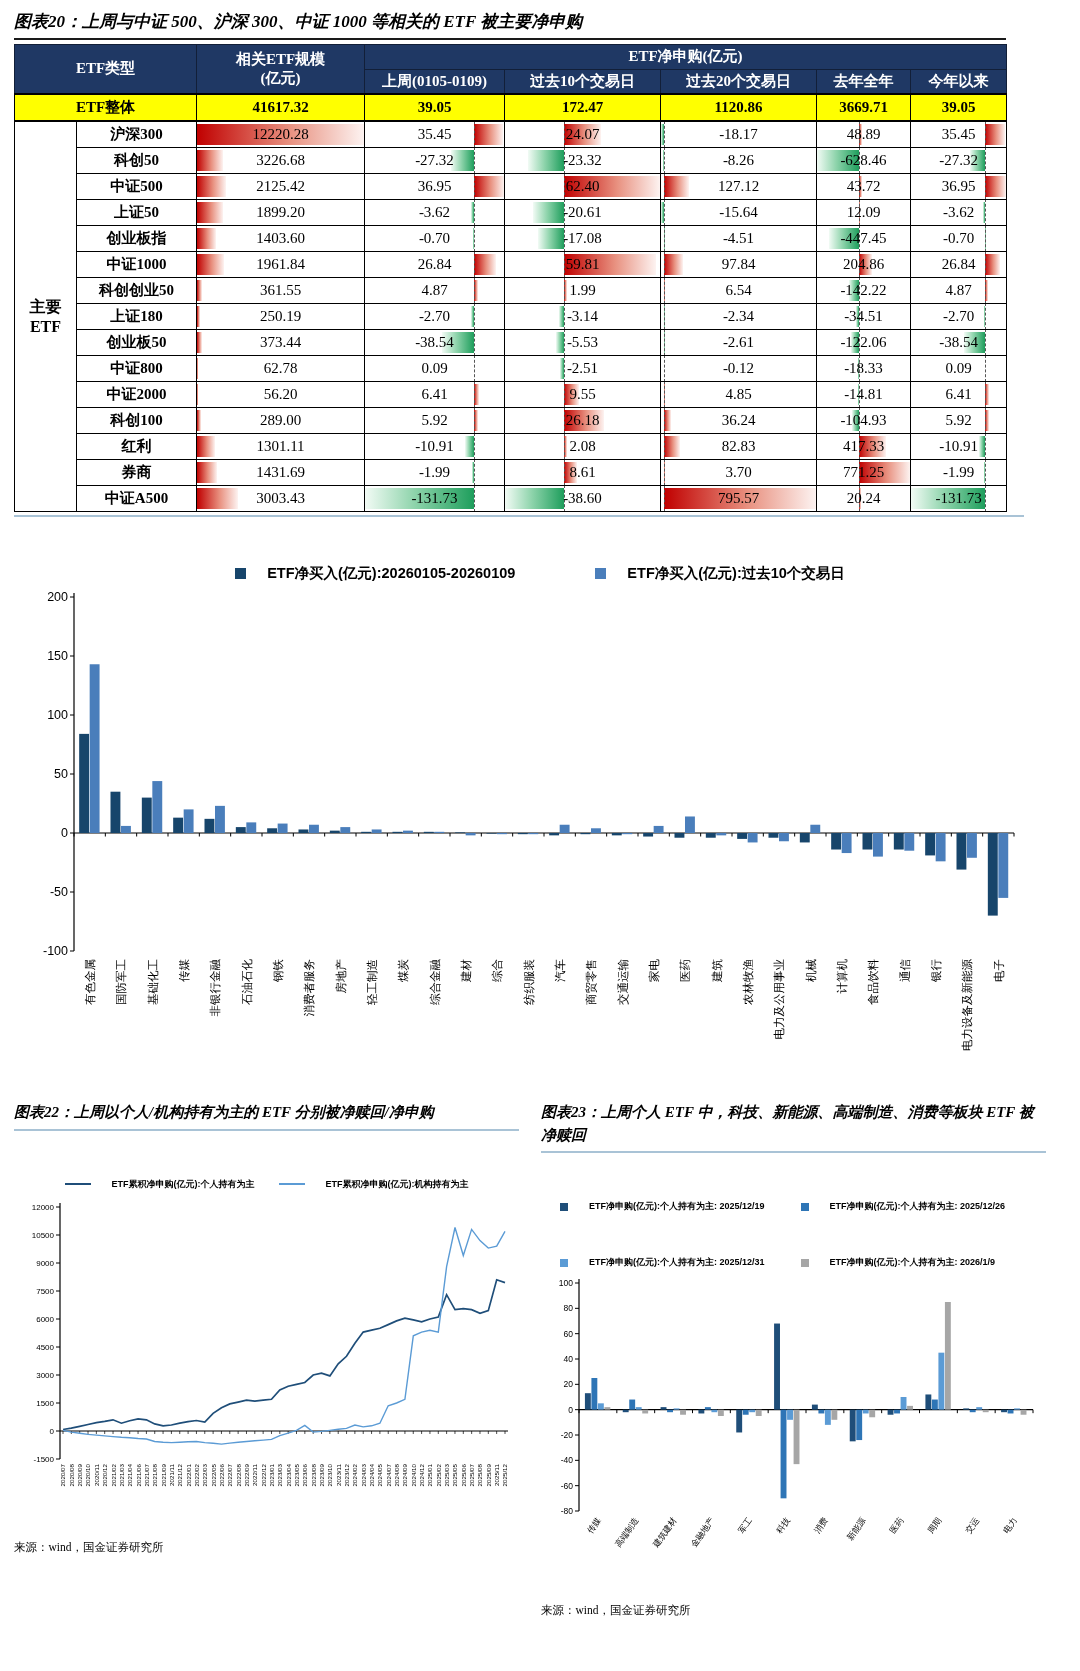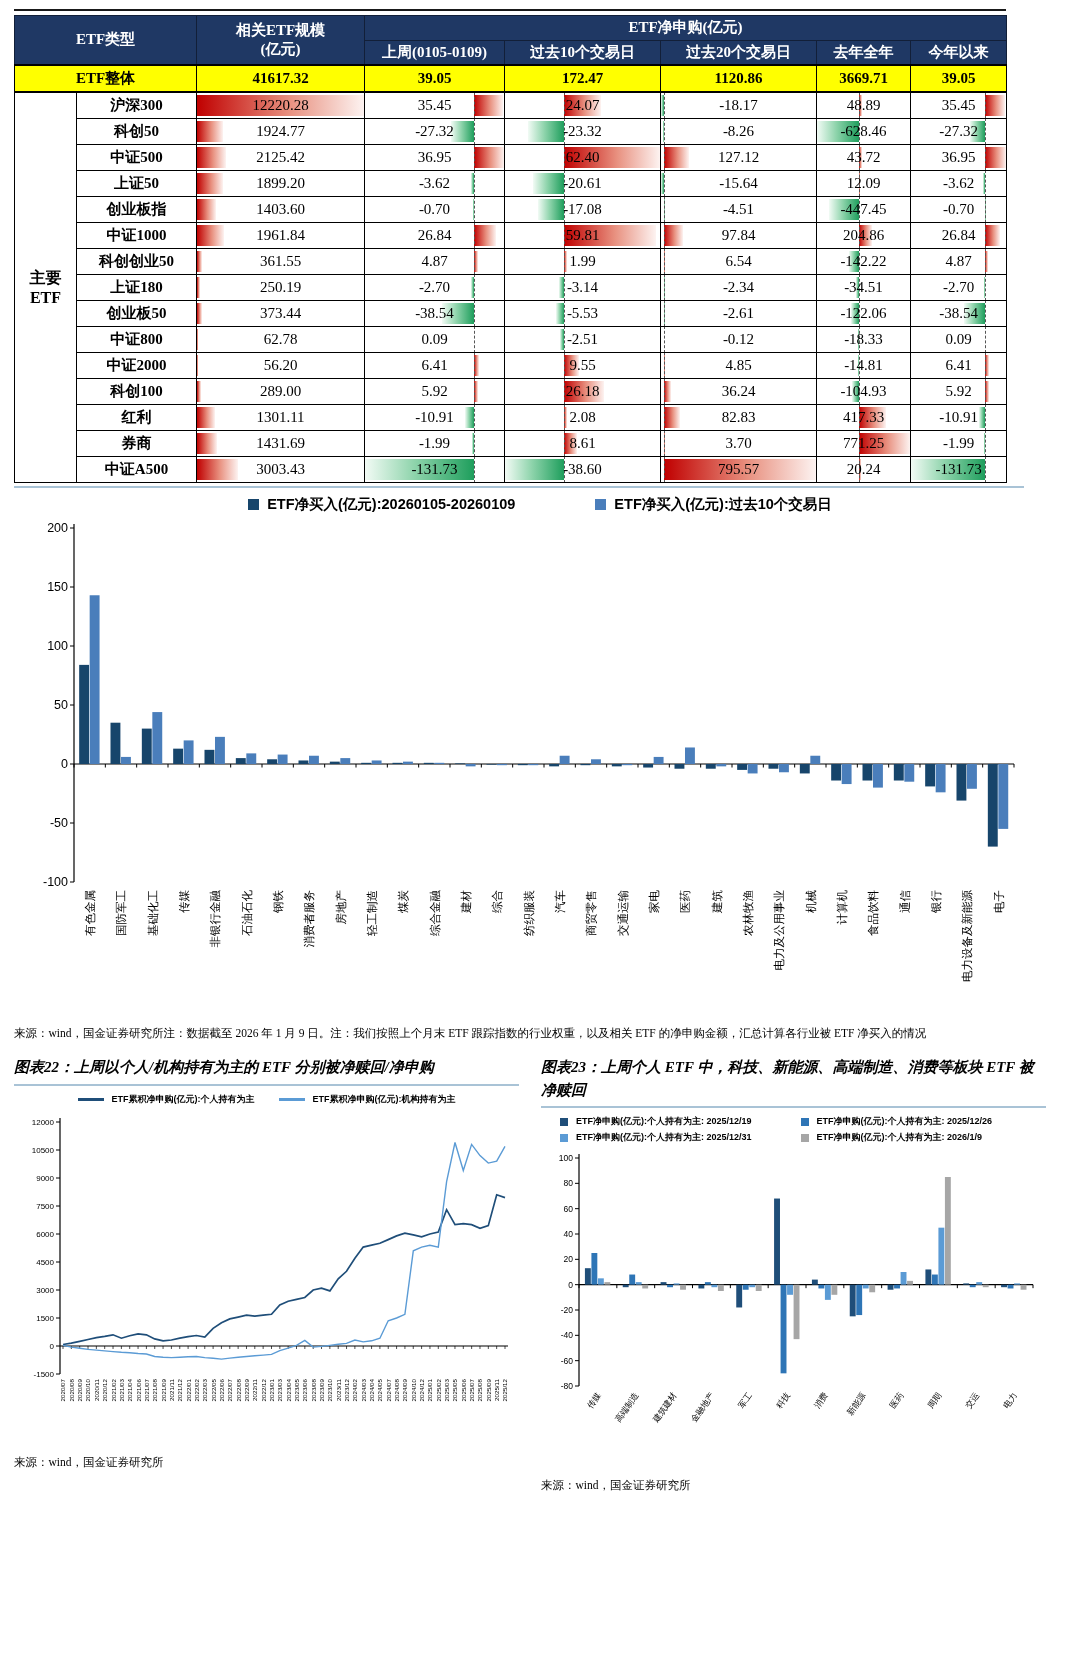--- a/index.html
+++ b/index.html
@@ -17,37 +17,38 @@
   .etf td{border:1px solid #000;font-size:15px;text-align:center;padding:0 1px;height:25px;overflow:hidden;}
   .etf td.name{font-weight:bold;}
   .etf td.grp{font-weight:bold;font-size:16px;}
   .etf tr.total td{background:#FFFF00;font-weight:bold;border-top:2px solid #000;border-bottom:2.5px solid #000;}
   td.v{position:relative;}
   .dbar{position:absolute;top:2px;bottom:2px;z-index:0;}
   .axl{position:absolute;top:-1px;bottom:-1px;width:0;border-left:1px dashed #555;z-index:1;}
   .val{position:relative;z-index:2;}
   
   .legend{display:flex;align-items:center;font-weight:bold;font-family:"Liberation Sans",sans-serif;}
-  .lg-item{display:inline-flex;align-items:center;gap:8px;}
+  .lg-item{display:inline-flex;align-items:center;gap:21px;margin-top:40px;}
   .sw-sq{width:11px;height:11px;flex:0 0 auto;}
   .c21{justify-content:center;gap:80px;font-size:14.5px;margin:4px 0 0 0;}
   .c22{justify-content:center;gap:24px;font-size:9px;margin:2px 0;}
   .c22 .sw-line{width:26px;height:2.5px;flex:0 0 auto;}
   .c23{flex-wrap:wrap;row-gap:3px;font-size:9px;margin:2px 0 2px 14px;justify-content:center;}
   .c23 .lg-item{width:49%;}
   .c23 .sw-sq{width:8px;height:8px;}
   .bottom-row{display:flex;gap:22px;margin-top:12px;}
   .col{width:505px;}
   svg text{font-family:"Liberation Sans",sans-serif;fill:#000;}
 </style>
 </head>
 <body>
 
 <div class="page">
 
+  <div class="fig-title">图表20：上周与中证 500、沪深 300、中证 1000 等相关的 ETF 被主要净申购</div>
   <div class="rule-dark"></div>
 
   <table class="etf">
     <colgroup>
       <col style="width:62px">
         <col style="width:120px">
         <col style="width:168px">
         <col style="width:140px">
       <col style="width:156px">
         <col style="width:156px">
@@ -86,21 +87,21 @@
           <td class="name">沪深300</td>
           <td class="v"><div class="dbar" style="left: 0%; width: 100%; background: linear-gradient(90deg, rgb(192, 0, 0), rgb(232, 144, 127) 55%, rgb(253, 243, 241));"></div><span class="val">12220.28</span></td>
           <td class="v"><div class="dbar" style="left: 78.0946%; width: 21.0161%; background: linear-gradient(90deg, rgb(192, 0, 0), rgb(232, 144, 127) 55%, rgb(253, 243, 241));"></div><div class="axl" style="left: 78.0946%;"></div><span class="val">35.45</span></td>
           <td class="v"><div class="dbar" style="left: 38.2178%; width: 23.8317%; background: linear-gradient(90deg, rgb(192, 0, 0), rgb(232, 144, 127) 55%, rgb(253, 243, 241));"></div><div class="axl" style="left: 38.2178%;"></div><span class="val">24.07</span></td>
           <td class="v"><div class="dbar" style="left: 0%; width: 2.2329%; background: linear-gradient(90deg, rgb(242, 251, 245), rgb(143, 212, 172) 45%, rgb(30, 158, 92));"></div><div class="axl" style="left: 2.2329%;"></div><span class="val">-18.17</span></td>
           <td class="v"><div class="dbar" style="left: 44.8993%; width: 3.49287%; background: linear-gradient(90deg, rgb(192, 0, 0), rgb(232, 144, 127) 55%, rgb(253, 243, 241));"></div><div class="axl" style="left: 44.8993%;"></div><span class="val">48.89</span></td>
           <td class="v"><div class="dbar" style="left: 78.0946%; width: 21.0161%; background: linear-gradient(90deg, rgb(192, 0, 0), rgb(232, 144, 127) 55%, rgb(253, 243, 241));"></div><div class="axl" style="left: 78.0946%;"></div><span class="val">35.45</span></td>
         </tr>
         <tr>
           <td class="name">科创50</td>
-          <td class="v"><div class="dbar" style="left: 0%; width: 15.7506%; background: linear-gradient(90deg, rgb(192, 0, 0), rgb(232, 144, 127) 55%, rgb(253, 243, 241));"></div><span class="val">1924.77</span></td>
+          <td class="v"><div class="dbar" style="left: 0%; width: 15.7506%; background: linear-gradient(90deg, rgb(192, 0, 0), rgb(232, 144, 127) 55%, rgb(253, 243, 241));"></div><span class="val">3226.68</span></td>
           <td class="v"><div class="dbar" style="left: 61.8983%; width: 16.1963%; background: linear-gradient(90deg, rgb(242, 251, 245), rgb(143, 212, 172) 45%, rgb(30, 158, 92));"></div><div class="axl" style="left: 78.0946%;"></div><span class="val">-27.32</span></td>
           <td class="v"><div class="dbar" style="left: 15.1287%; width: 23.0891%; background: linear-gradient(90deg, rgb(242, 251, 245), rgb(143, 212, 172) 45%, rgb(30, 158, 92));"></div><div class="axl" style="left: 38.2178%;"></div><span class="val">-23.32</span></td>
           <td class="v"><div class="dbar" style="left: 1.21783%; width: 1.01507%; background: linear-gradient(90deg, rgb(242, 251, 245), rgb(143, 212, 172) 45%, rgb(30, 158, 92));"></div><div class="axl" style="left: 2.2329%;"></div><span class="val">-8.26</span></td>
           <td class="v"><div class="dbar" style="left: 0%; width: 44.8993%; background: linear-gradient(90deg, rgb(242, 251, 245), rgb(143, 212, 172) 45%, rgb(30, 158, 92));"></div><div class="axl" style="left: 44.8993%;"></div><span class="val">-628.46</span></td>
           <td class="v"><div class="dbar" style="left: 61.8983%; width: 16.1963%; background: linear-gradient(90deg, rgb(242, 251, 245), rgb(143, 212, 172) 45%, rgb(30, 158, 92));"></div><div class="axl" style="left: 78.0946%;"></div><span class="val">-27.32</span></td>
         </tr>
         <tr>
           <td class="name">中证500</td>
           <td class="v"><div class="dbar" style="left: 0%; width: 17.3926%; background: linear-gradient(90deg, rgb(192, 0, 0), rgb(232, 144, 127) 55%, rgb(253, 243, 241));"></div><span class="val">2125.42</span></td>
           <td class="v"><div class="dbar" style="left: 78.0946%; width: 21.9054%; background: linear-gradient(90deg, rgb(192, 0, 0), rgb(232, 144, 127) 55%, rgb(253, 243, 241));"></div><div class="axl" style="left: 78.0946%;"></div><span class="val">36.95</span></td>
@@ -370,21 +371,20 @@
           <text x="769.37" y="376" text-anchor="end" transform="rotate(-90 769.37 376)">电力及公用事业</text>
           <text x="800.7033333333333" y="376" text-anchor="end" transform="rotate(-90 800.7033333333333 376)">机械</text>
           <text x="832.0366666666666" y="376" text-anchor="end" transform="rotate(-90 832.0366666666666 376)">计算机</text>
           <text x="863.37" y="376" text-anchor="end" transform="rotate(-90 863.37 376)">食品饮料</text>
           <text x="894.7033333333333" y="376" text-anchor="end" transform="rotate(-90 894.7033333333333 376)">通信</text>
           <text x="926.0366666666666" y="376" text-anchor="end" transform="rotate(-90 926.0366666666666 376)">银行</text>
           <text x="957.37" y="376" text-anchor="end" transform="rotate(-90 957.37 376)">电力设备及新能源</text>
           <text x="988.7033333333333" y="376" text-anchor="end" transform="rotate(-90 988.7033333333333 376)">电子</text>
         </g>
       </svg></div>
-  <div class="note">来源：wind，国金证券研究所注：数据截至 2026 年 1 月 9 日。注：我们按照上个月末 ETF 跟踪指数的行业权重，以及相关 ETF 的净申购金额，汇总计算各行业被 ETF 净买入的情况</div>
 
   <div class="bottom-row">
     <div class="col">
       <div class="fig-title sm">图表22：上周以个人/机构持有为主的 ETF 分别被净赎回/净申购</div>
       <div class="rule-light"></div>
       <div class="legend c22" id="legend22">
           <span class="lg-item">
             <span class="sw-line" style="background: rgb(31, 78, 121);"></span>
             <span>ETF累积净申购(亿元):个人持有为主</span>
           </span>

